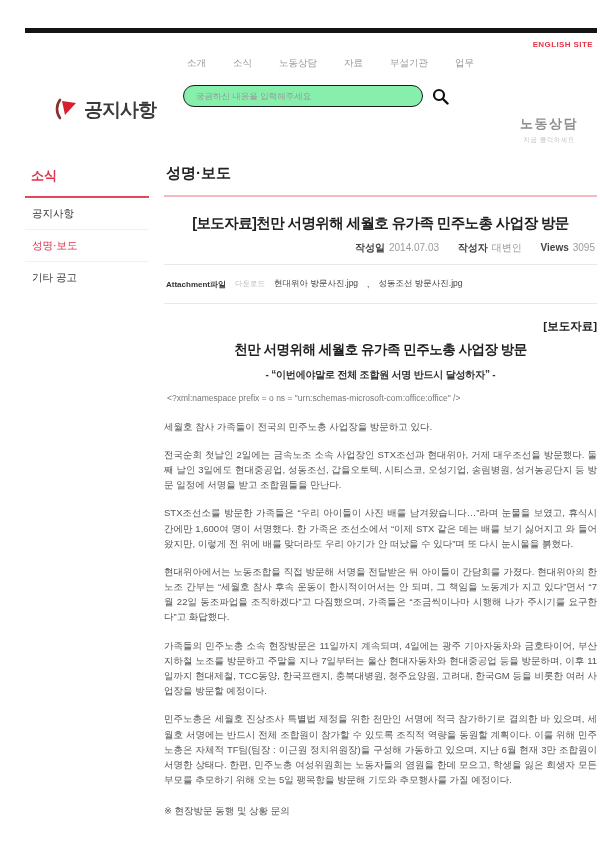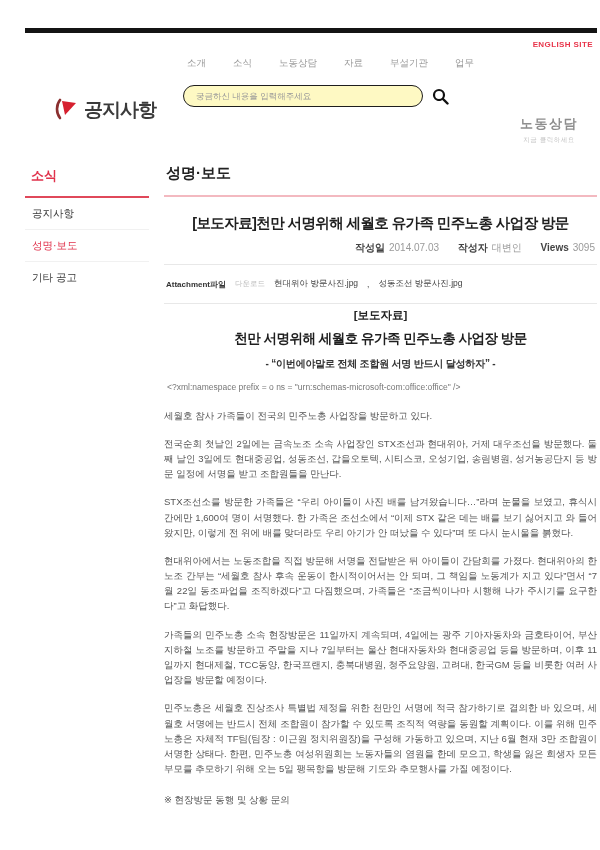--- a/index.html
+++ b/index.html
@@ -13,21 +13,21 @@
   .english-site { text-align:right; padding:7px 4px 0 0; font-size:8px; font-weight:bold; letter-spacing:.4px; color:#e8344a; cursor:pointer; }
 
   
   .header { display:flex; width:572px; margin-top:4px; }
   .logo { display:flex; align-items:center; gap:7px; width:152px; margin-top:22px; padding-left:28px; cursor:pointer; }
   .logo-text { font-size:19px; font-weight:bold; color:#3a3a3a; letter-spacing:-1px; white-space:nowrap; }
   .header-mid { flex:1; padding-left:6px; }
   .nav { display:flex; gap:27px; font-size:9.5px; color:#999; padding:4px 0 0 4px; }
   .nav-item { cursor:pointer; white-space:nowrap;text-align:right; }
   .search-row { display:flex; align-items:center; margin-top:15px; }
-  .search-pill { width:240px; height:22px; border:1.6px solid #1e1e1e; border-radius:12px; display:flex; align-items:center; padding:0 10px; background:#fef9c3; }
+  .search-pill { width:240px; height:22px; border:1.6px solid #1e1e1e; border-radius:12px; display:flex; align-items:center; padding:0 10px; background:#86efac; }
   .search-pill input { border:none; outline:none; width:100%; font-size:8.5px; color:#555; font-family:inherit; background:transparent; }
   .search-pill input::placeholder { color:#9a9a9a; }
   .search-btn { margin-left:9px; cursor:pointer; display:flex; align-items:center; }
   .counsel { width:96px; margin-left:auto; margin-top:62px; text-align:center; cursor:pointer; }
   .counsel-title { font-size:13px; color:#8d8d8d; font-weight:600; letter-spacing:1.5px; }
   .counsel-sub { font-size:6.5px; color:#c4c4c4; margin-top:3px; letter-spacing:.5px; }
 
   
   .main { display:flex; width:572px; margin-top:16px; }
   .sidebar { width:132px; padding-right:8px; flex-shrink:0; }
@@ -47,21 +47,21 @@
   .post-meta .lbl:first-child { margin-left:0; }
   .post-meta .val { color:#9a9a9a; margin-left:4px; }
 
   .attach { border-top:1px solid #e8e8e8; border-bottom:1px solid #e8e8e8; padding:13px 2px; display:flex; align-items:center; gap:9px; }
   .attach-label { font-size:8px; font-weight:bold; color:#333; }
   .attach-dl { font-size:7.5px; color:#bcbcbc; }
   .attach-file { font-size:8.5px; color:#444; cursor:pointer; }
   .attach-sep { font-size:8.5px; color:#444; }
 
   .article { font-size:9.5px; color:#555; line-height:1.6; }
-  .center-tag { text-align:center; font-weight:bold; color:#222; font-size:11.5px; margin-top:2px; }
+  .center-tag { text-align:right; font-weight:bold; color:#222; font-size:11.5px; margin-top:13px; }
   .center-head { text-align:center; font-weight:bold; color:#1f1f1f; font-size:13.5px; margin-top:4px; letter-spacing:-.5px; }
   .center-sub { text-align:center; font-weight:bold; color:#333; font-size:10px; margin-top:6px; letter-spacing:-.2px; }
   .xmlline { font-size:8.5px; color:#777; margin:9px 0 0 3px; }
   .para { margin-top:13px; text-align:justify; }
   .notice { margin-top:16px; }
   .notice div { margin-top:3px; }
 </style>
 </head>
 <body>
 

